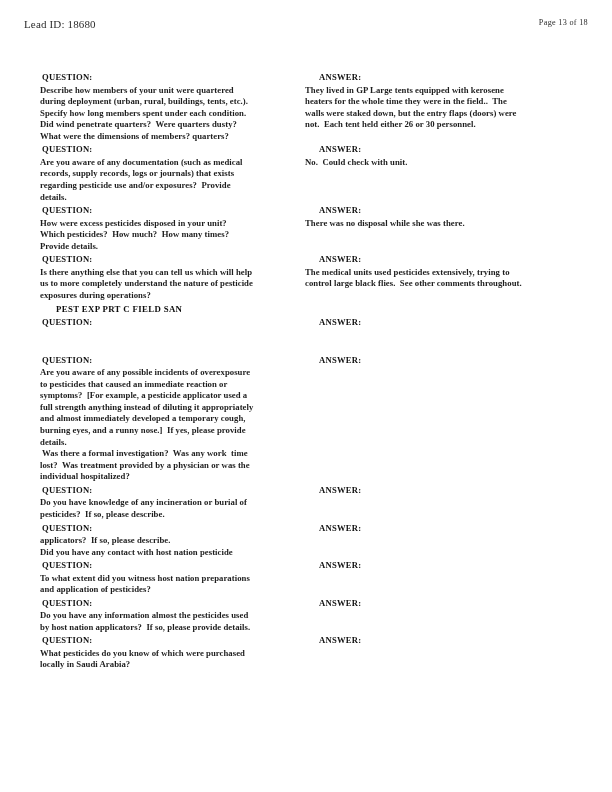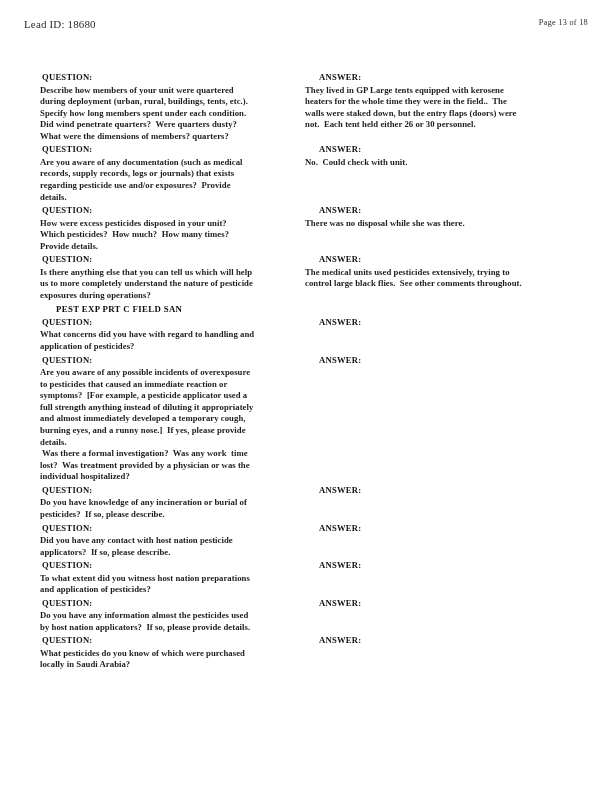--- a/index.html
+++ b/index.html
@@ -180,24 +180,20 @@
         <div class="body-text">
           <span class="ln">The medical units used pesticides extensively, trying to</span>
           <span class="ln">control large black flies.  See other comments throughout.</span>
         </div>
       </div>
     </div>
     <div class="section-heading" style="top: 231.6px;">PEST EXP PRT C FIELD SAN</div>
     <div class="qa-block" style="position: absolute; top: 244.9px; left: 0px; width: 612px;">
       <div class="col-q">
         <div class="label">QUESTION:</div>
-        <div class="body-text">
-          <span class="ln">What concerns did you have with regard to handling and</span>
-          <span class="ln">application of pesticides?</span>
-        </div>
       </div>
       <div class="col-a">
         <div class="label">ANSWER:</div>
         <div class="body-text"></div>
       </div>
     </div>
     <div class="qa-block" style="position: absolute; top: 282.5px; left: 0px; width: 612px;">
       <div class="col-q">
         <div class="label">QUESTION:</div>
         <div class="body-text">
@@ -228,22 +224,22 @@
       </div>
       <div class="col-a">
         <div class="label">ANSWER:</div>
         <div class="body-text"></div>
       </div>
     </div>
     <div class="qa-block" style="position: absolute; top: 450.5px; left: 0px; width: 612px;">
       <div class="col-q">
         <div class="label">QUESTION:</div>
         <div class="body-text">
+          <span class="ln">applicators?  If so, please describe.</span>
           <span class="ln">Did you have any contact with host nation pesticide</span>
-          <span class="ln">applicators?  If so, please describe.</span>
         </div>
       </div>
       <div class="col-a">
         <div class="label">ANSWER:</div>
         <div class="body-text"></div>
       </div>
     </div>
     <div class="qa-block" style="position: absolute; top: 488.1px; left: 0px; width: 612px;">
       <div class="col-q">
         <div class="label">QUESTION:</div>

